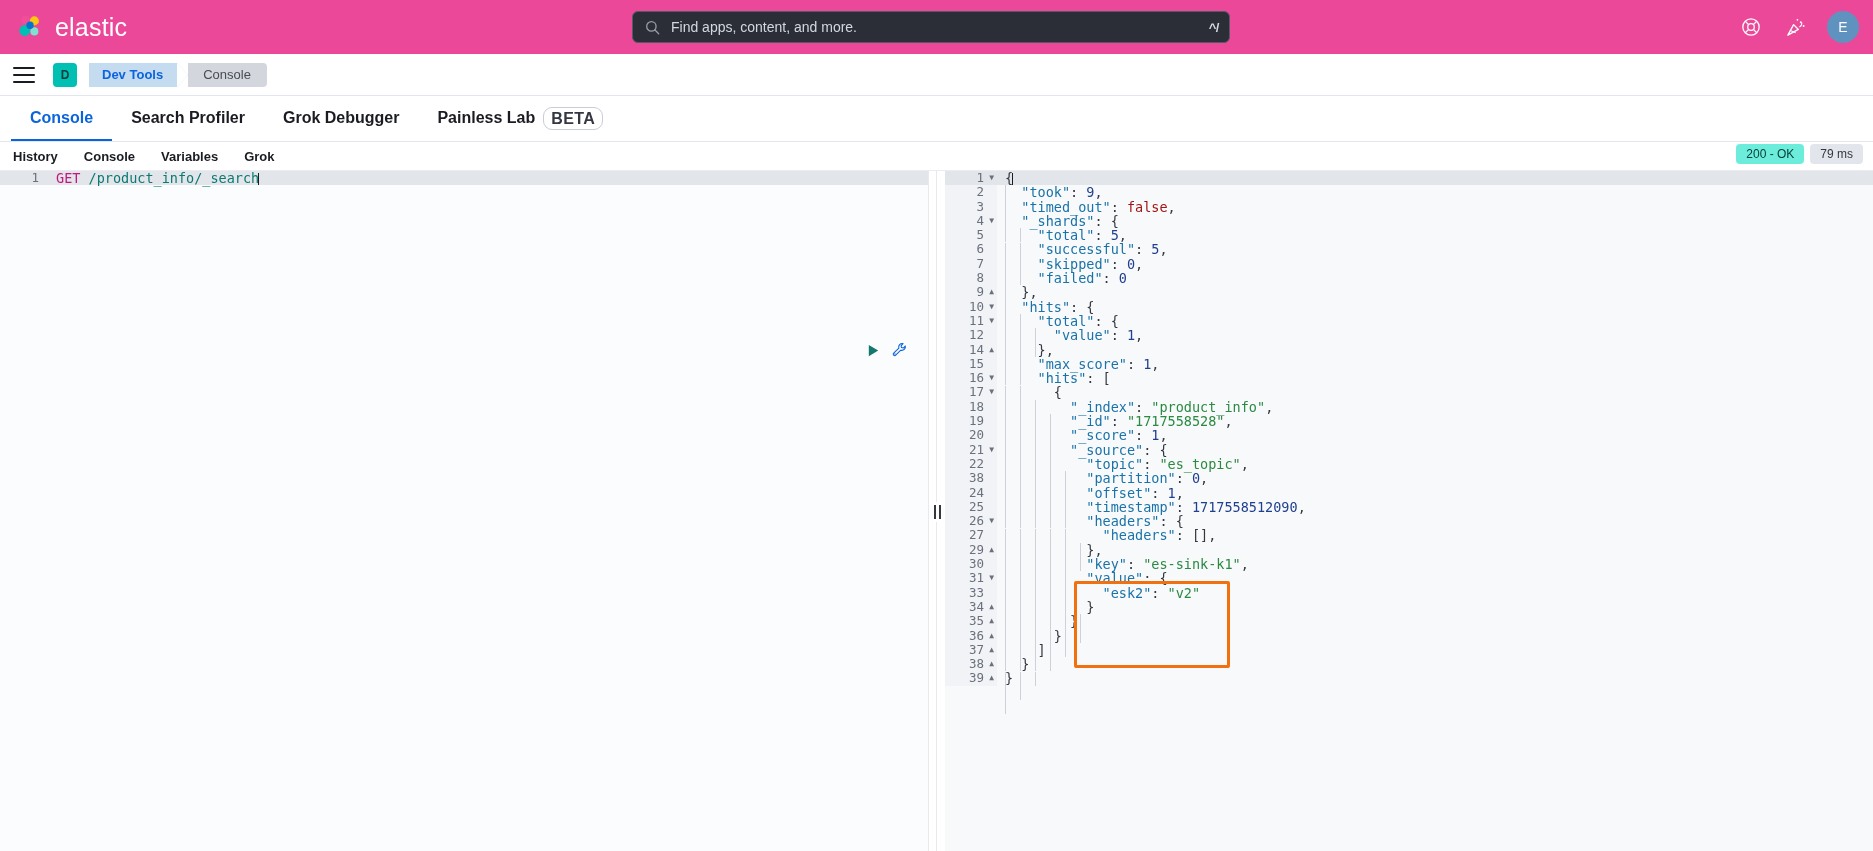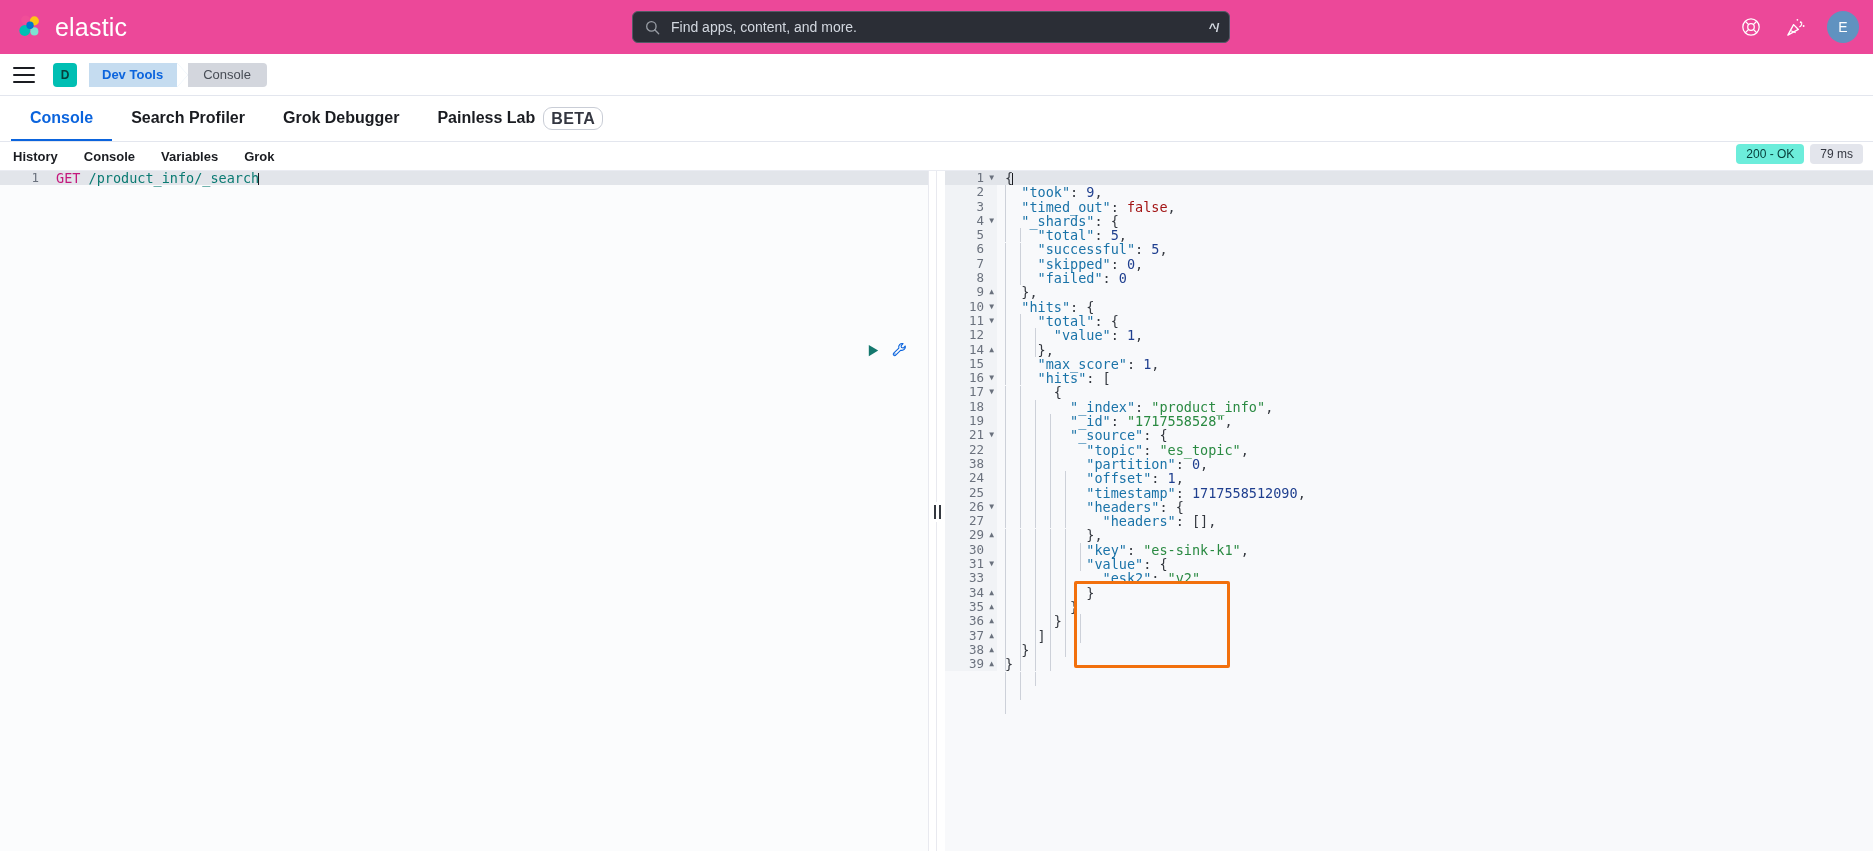--- a/index.html
+++ b/index.html
@@ -502,20 +502,21 @@
         <div class="code-line"><div class="gutter">9<span class="fold">▲</span></div><div class="code">  <span class="t-punc">},</span></div></div>
         <div class="code-line"><div class="gutter">10<span class="fold">▼</span></div><div class="code">  <span class="t-key">"hits"</span><span class="t-punc">: {</span></div></div>
         <div class="code-line"><div class="gutter">11<span class="fold">▼</span></div><div class="code">    <span class="t-key">"total"</span><span class="t-punc">: {</span></div></div>
         <div class="code-line"><div class="gutter">12</div><div class="code">      <span class="t-key">"value"</span><span class="t-punc">: </span><span class="t-num">1</span><span class="t-punc">,</span></div></div>
         <div class="code-line"><div class="gutter">14<span class="fold">▲</span></div><div class="code">    <span class="t-punc">},</span></div></div>
         <div class="code-line"><div class="gutter">15</div><div class="code">    <span class="t-key">"max_score"</span><span class="t-punc">: </span><span class="t-num">1</span><span class="t-punc">,</span></div></div>
         <div class="code-line"><div class="gutter">16<span class="fold">▼</span></div><div class="code">    <span class="t-key">"hits"</span><span class="t-punc">: [</span></div></div>
         <div class="code-line"><div class="gutter">17<span class="fold">▼</span></div><div class="code">      <span class="t-punc">{</span></div></div>
         <div class="code-line"><div class="gutter">18</div><div class="code">        <span class="t-key">"_index"</span><span class="t-punc">: </span><span class="t-str">"product_info"</span><span class="t-punc">,</span></div></div>
         <div class="code-line"><div class="gutter">19</div><div class="code">        <span class="t-key">"_id"</span><span class="t-punc">: </span><span class="t-str">"1717558528"</span><span class="t-punc">,</span></div></div>
+        <div class="code-line"><div class="gutter">20</div><div class="code">        <span class="t-key">"_score"</span><span class="t-punc">: </span><span class="t-num">1</span><span class="t-punc">,</span></div></div>
         <div class="code-line"><div class="gutter">21<span class="fold">▼</span></div><div class="code">        <span class="t-key">"_source"</span><span class="t-punc">: {</span></div></div>
         <div class="code-line"><div class="gutter">22</div><div class="code">          <span class="t-key">"topic"</span><span class="t-punc">: </span><span class="t-str">"es_topic"</span><span class="t-punc">,</span></div></div>
         <div class="code-line"><div class="gutter">38</div><div class="code">          <span class="t-key">"partition"</span><span class="t-punc">: </span><span class="t-num">0</span><span class="t-punc">,</span></div></div>
         <div class="code-line"><div class="gutter">24</div><div class="code">          <span class="t-key">"offset"</span><span class="t-punc">: </span><span class="t-num">1</span><span class="t-punc">,</span></div></div>
         <div class="code-line"><div class="gutter">25</div><div class="code">          <span class="t-key">"timestamp"</span><span class="t-punc">: </span><span class="t-num">1717558512090</span><span class="t-punc">,</span></div></div>
         <div class="code-line"><div class="gutter">26<span class="fold">▼</span></div><div class="code">          <span class="t-key">"headers"</span><span class="t-punc">: {</span></div></div>
         <div class="code-line"><div class="gutter">27</div><div class="code">            <span class="t-key">"headers"</span><span class="t-punc">: [],</span></div></div>
         <div class="code-line"><div class="gutter">29<span class="fold">▲</span></div><div class="code">          <span class="t-punc">},</span></div></div>
         <div class="code-line"><div class="gutter">30</div><div class="code">          <span class="t-key">"key"</span><span class="t-punc">: </span><span class="t-str">"es-sink-k1"</span><span class="t-punc">,</span></div></div>
         <div class="code-line"><div class="gutter">31<span class="fold">▼</span></div><div class="code">          <span class="t-key">"value"</span><span class="t-punc">: {</span></div></div>

